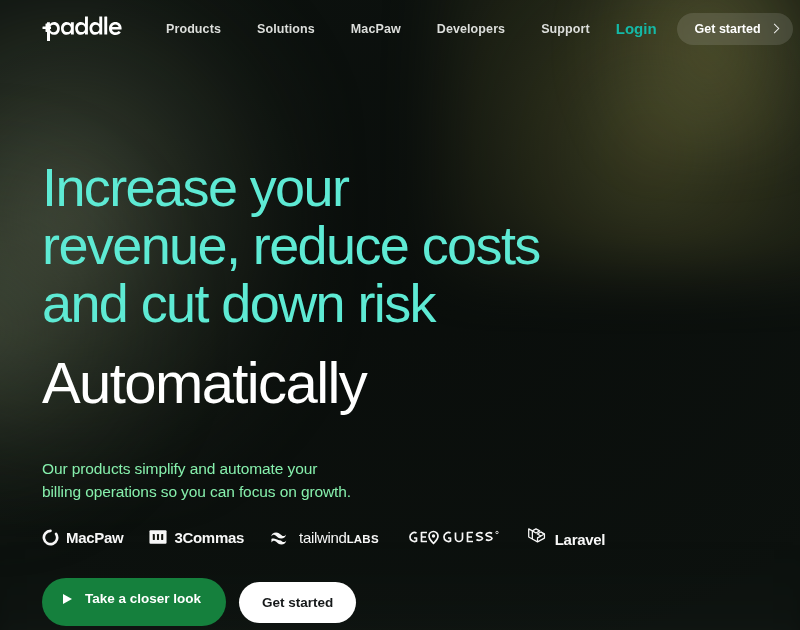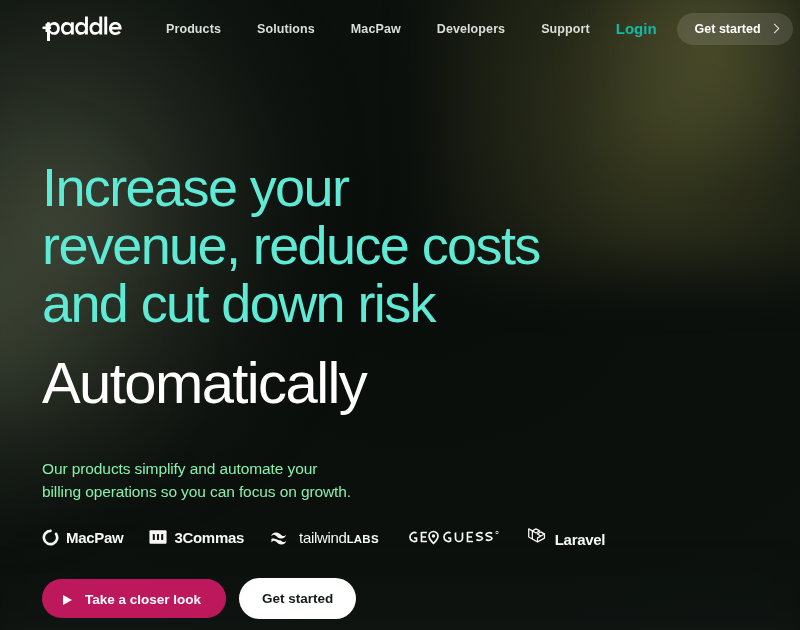--- a/index.html
+++ b/index.html
@@ -243,28 +243,28 @@
   .cta-row {
     margin-top: 30px;
     display: flex;
     align-items: center;
     gap: 13px;
   }
   .btn-closer {
     display: flex;
     align-items: center;
     gap: 13px;
-    background: #be185d;
+    background: #15803d;
     border: none;
     border-radius: 999px;
     color: #ffffff;
     font-family: inherit;
     font-size: 13.5px;
     font-weight: 700;
-    padding: 13px 25px 11px 21px;
+    padding: 13px 25px 20px 21px;
     cursor: pointer;
     white-space: nowrap;
   }
   .play-tri {
     width: 0; height: 0;
     border-left: 9px solid #ffffff;
     border-top: 5.5px solid transparent;
     border-bottom: 5.5px solid transparent;
   }
   .btn-getstarted {

